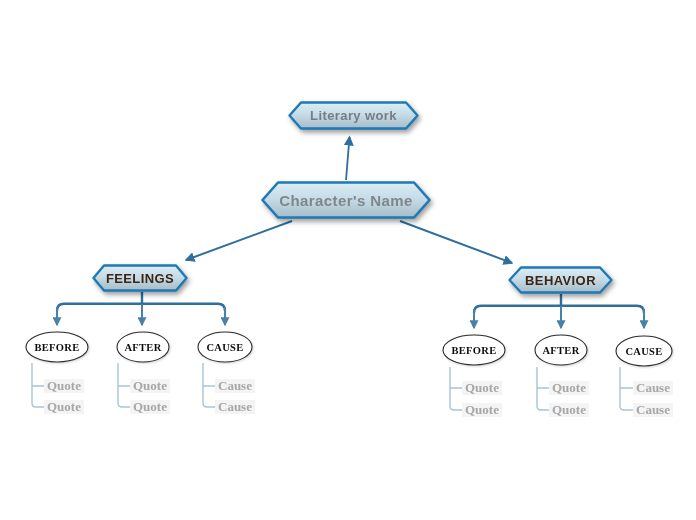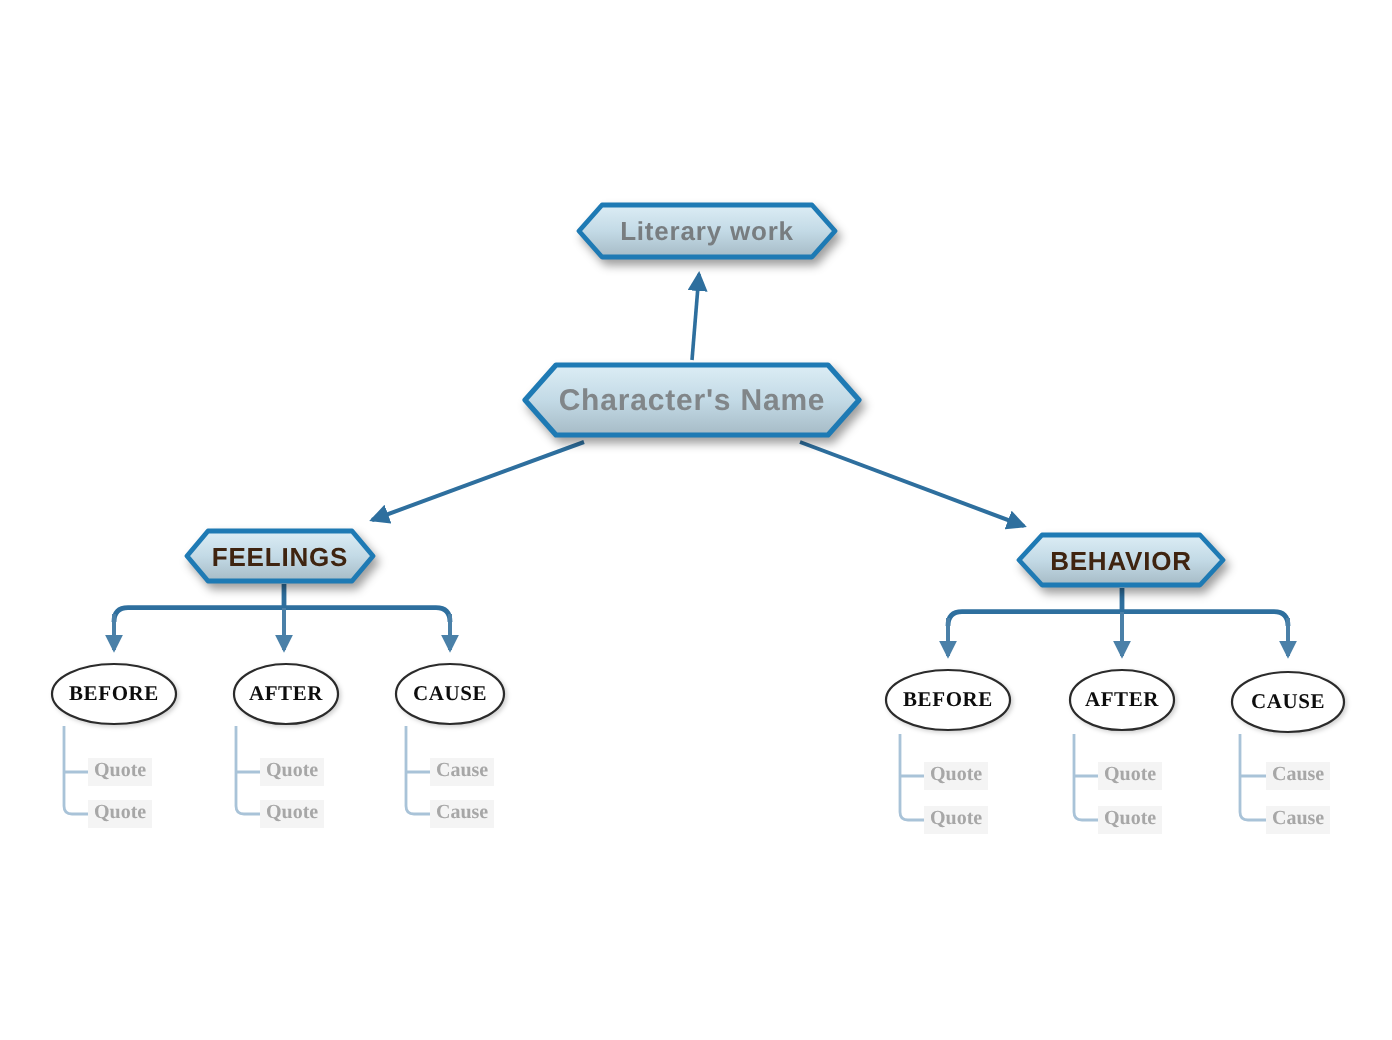--- a/index.html
+++ b/index.html
@@ -29,21 +29,21 @@
     filter:drop-shadow(1px 1px 1px rgba(0,0,0,0.18));}
   .ovalnode .ovallabel{
     position:absolute;left:0;top:0;width:100%;height:100%;
     display:flex;align-items:center;justify-content:center;
     font-weight:bold;font-size:10.5px;letter-spacing:.3px;color:#0d0d0d;white-space:nowrap;font-family:Liberation Serif, serif;
   }
 
   
   .subitem{
     position:absolute;height:14px;line-height:14px;
-    font-family:"Liberation Serif",serif;font-weight:bold;font-size:10px;
+    font-family:"Liberation Serif",serif;font-weight:bold;font-size:13px;
     color:#a7a7a7;background:#f4f4f4;padding:0 3px;white-space:nowrap;
   }
 </style>
 </head>
 <body>
 
 <div class="canvas">
 
   <svg class="edges" viewBox="0 0 696 520" xmlns="http://www.w3.org/2000/svg">
     <defs>

